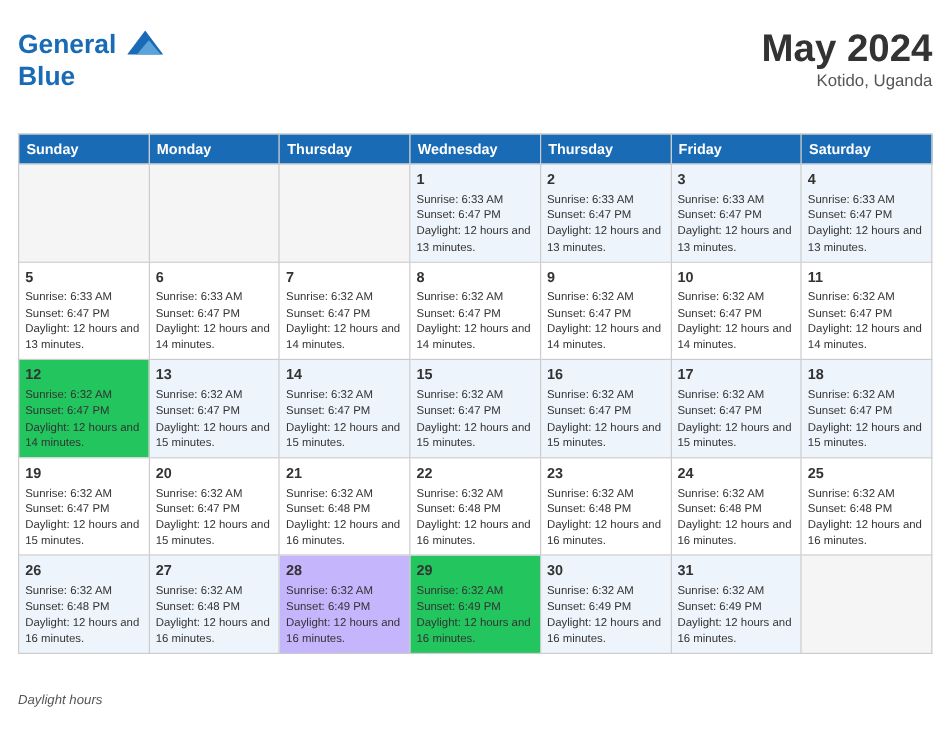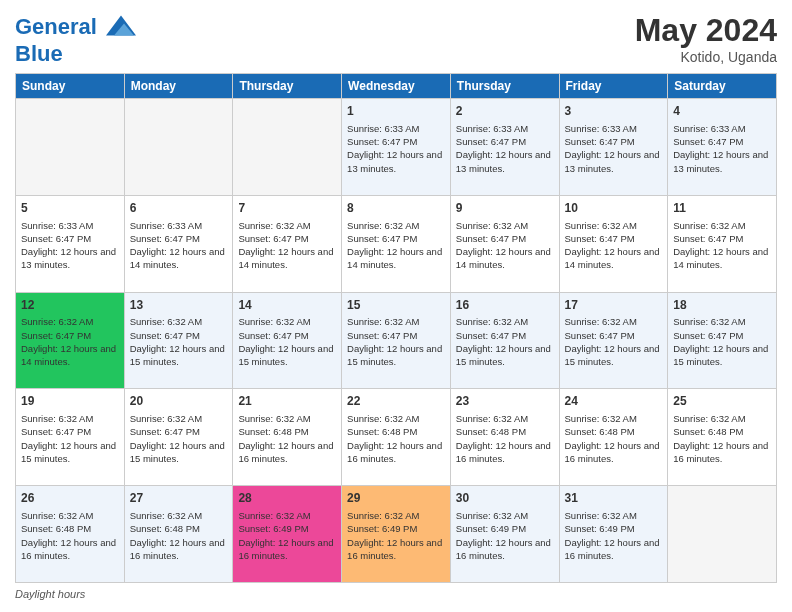--- a/index.html
+++ b/index.html
@@ -6,23 +6,24 @@
     body {
       width: 792px;
       height: 612px;
       font-family: Arial, sans-serif;
       background: #fff;
       overflow: hidden;
     }
     .page {
       width: 792px;
       height: 612px;
-      padding: 12px 15px;
+      padding: 22px 15px;
       display: flex;
       flex-direction: column;
+      gap: 28px;
     }
     .header {
       display: flex;
       justify-content: space-between;
       align-items: center;
       margin-bottom: 8px;
     }
     .logo {
       display: flex;
       align-items: center;
@@ -248,25 +249,25 @@
         </tr>
         <tr>
           <td style="background: rgb(238, 244, 251);">
             <span class="day-num">26</span>
             <div class="day-info">Sunrise: 6:32 AM<br>Sunset: 6:48 PM<br>Daylight: 12 hours and 16 minutes.</div>
           </td>
           <td style="background: rgb(238, 244, 251);">
             <span class="day-num">27</span>
             <div class="day-info">Sunrise: 6:32 AM<br>Sunset: 6:48 PM<br>Daylight: 12 hours and 16 minutes.</div>
           </td>
-          <td style="background: #ec4899;">
+          <td style="background: #c4b5fd;">
             <span class="day-num">28</span>
             <div class="day-info">Sunrise: 6:32 AM<br>Sunset: 6:49 PM<br>Daylight: 12 hours and 16 minutes.</div>
           </td>
-          <td style="background: #fdba74;">
+          <td style="background: #22c55e;">
             <span class="day-num">29</span>
             <div class="day-info">Sunrise: 6:32 AM<br>Sunset: 6:49 PM<br>Daylight: 12 hours and 16 minutes.</div>
           </td>
           <td style="background: rgb(238, 244, 251);">
             <span class="day-num">30</span>
             <div class="day-info">Sunrise: 6:32 AM<br>Sunset: 6:49 PM<br>Daylight: 12 hours and 16 minutes.</div>
           </td>
           <td style="background: rgb(238, 244, 251);">
             <span class="day-num">31</span>
             <div class="day-info">Sunrise: 6:32 AM<br>Sunset: 6:49 PM<br>Daylight: 12 hours and 16 minutes.</div>

